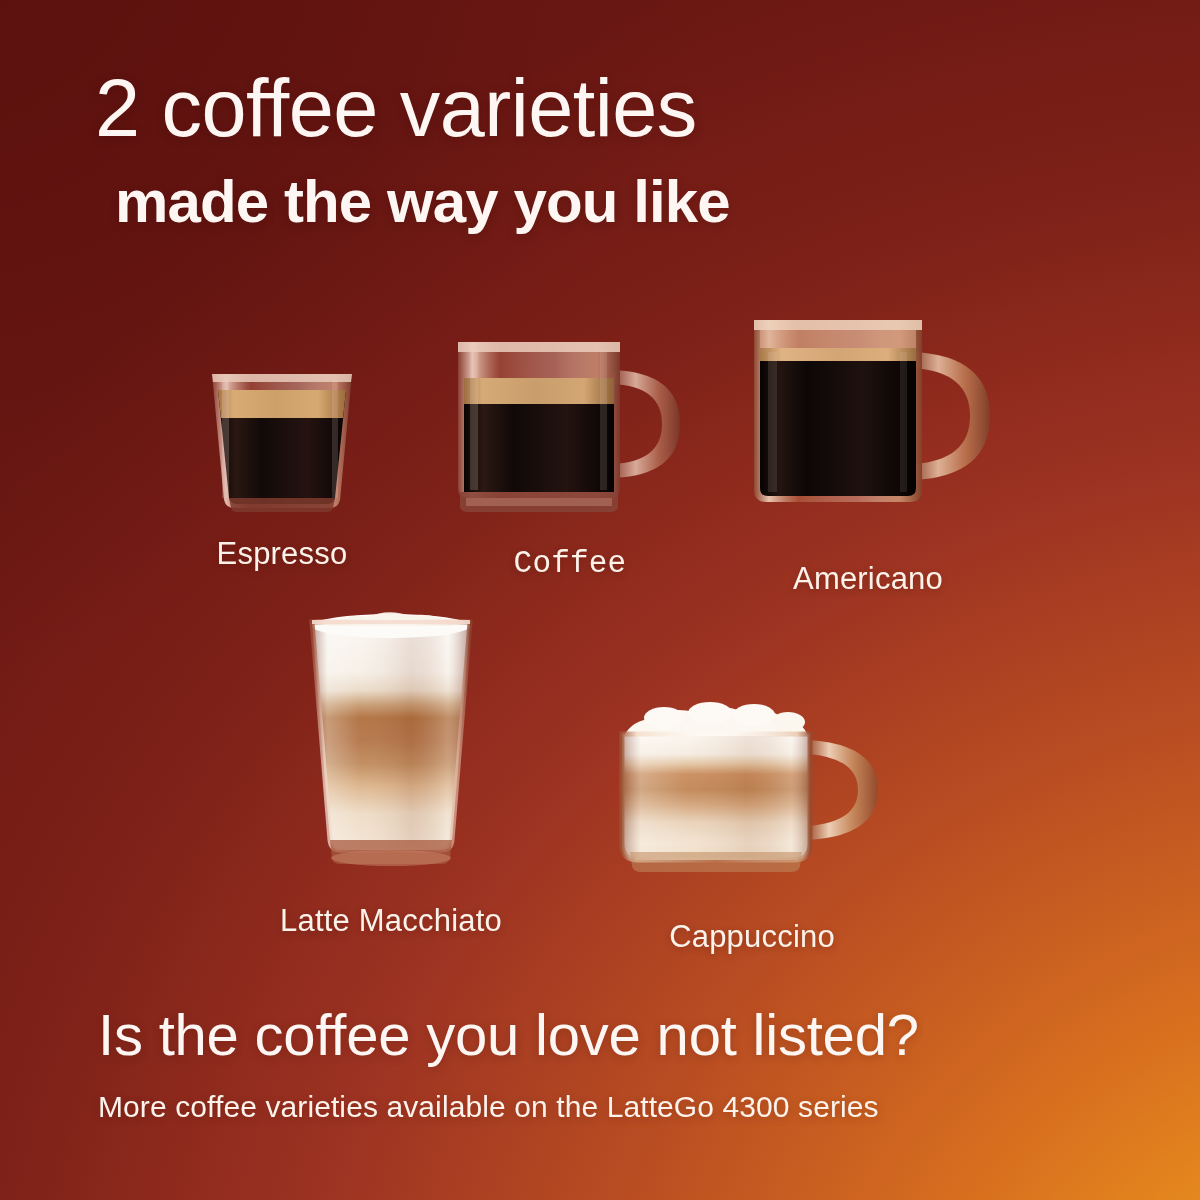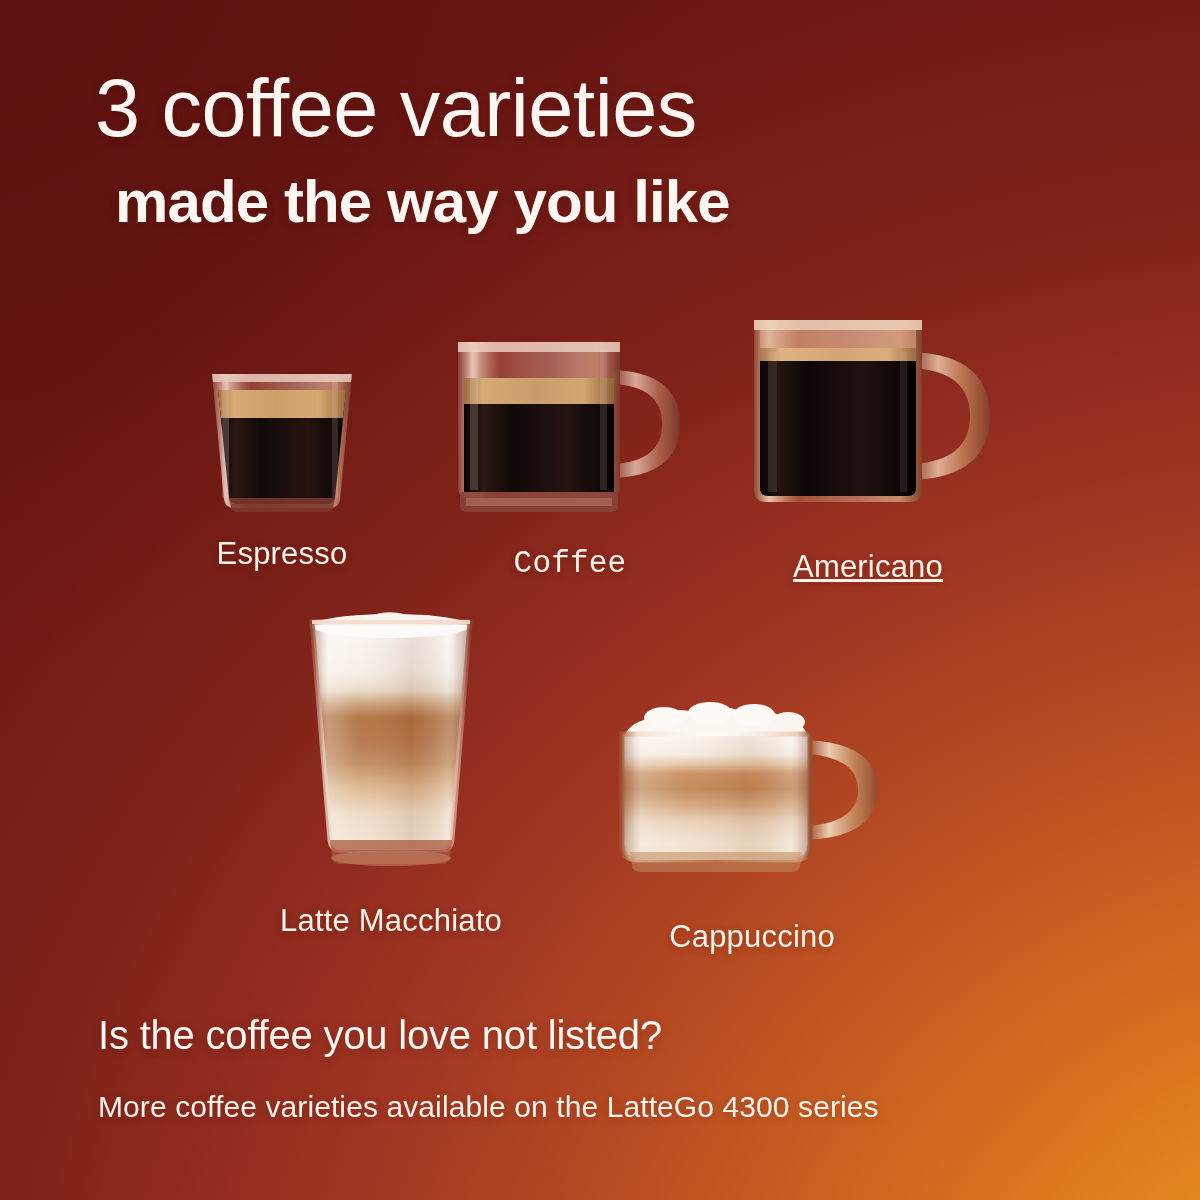--- a/index.html
+++ b/index.html
@@ -57,21 +57,21 @@
 
   
   .footer {
     position: absolute;
     left: 98px;
     top: 1006px;
     width: 1020px;
   }
   .footer .f1 {
     display: block;
-    font-size: 40px;
+    font-size: 58px;
     line-height: 58px;
     font-weight: 400;
     color: #fdf6f2;
     letter-spacing: -0.2px;
     white-space: nowrap;
     text-shadow: 0 2px 8px rgba(70,18,6,0.25);
   }
   .footer .f2 {
     display: block;
     margin-top: 24px;
@@ -106,32 +106,32 @@
 
   
   #cup-espresso  { left: 182px; top: 360px; width: 200px; }
   #cup-coffee    { left: 430px; top: 328px; width: 280px; }
   #cup-americano { left: 728px; top: 308px; width: 280px; }
   #cup-latte     { left: 276px; top: 608px; width: 230px; }
   #cup-cappuccino{ left: 602px; top: 702px; width: 300px; }
 
   #cup-espresso  .caption { margin-top: 12px; }
   #cup-coffee    .caption { margin-top: 22px; font-family: Liberation Mono, monospace; }
-  #cup-americano .caption { margin-top: 22px; text-decoration: underline; }
+  #cup-americano .caption { margin-top: 34px; }
   #cup-latte     .caption { margin-top: 26px; }
   #cup-cappuccino .caption { margin-top: 38px; }
 </style>
 </head>
 <body>
 
 <div id="poster">
   <div class="vignette"></div>
 
   <div class="headline">
-    <span class="l1">3 coffee varieties</span>
+    <span class="l1">2 coffee varieties</span>
     <span class="l2">made the way you like</span>
   </div>
 
   <div class="cup" id="cup-espresso">
     <span class="art">
       <svg width="200" height="160" viewBox="0 0 200 160">
         <defs>
           <linearGradient id="esp-glass" x1="0" y1="0" x2="1" y2="0">
             <stop offset="0" stop-color="#8e4033" stop-opacity="0.95"></stop>
             <stop offset="0.10" stop-color="#e8c3b4" stop-opacity="0.95"></stop>

